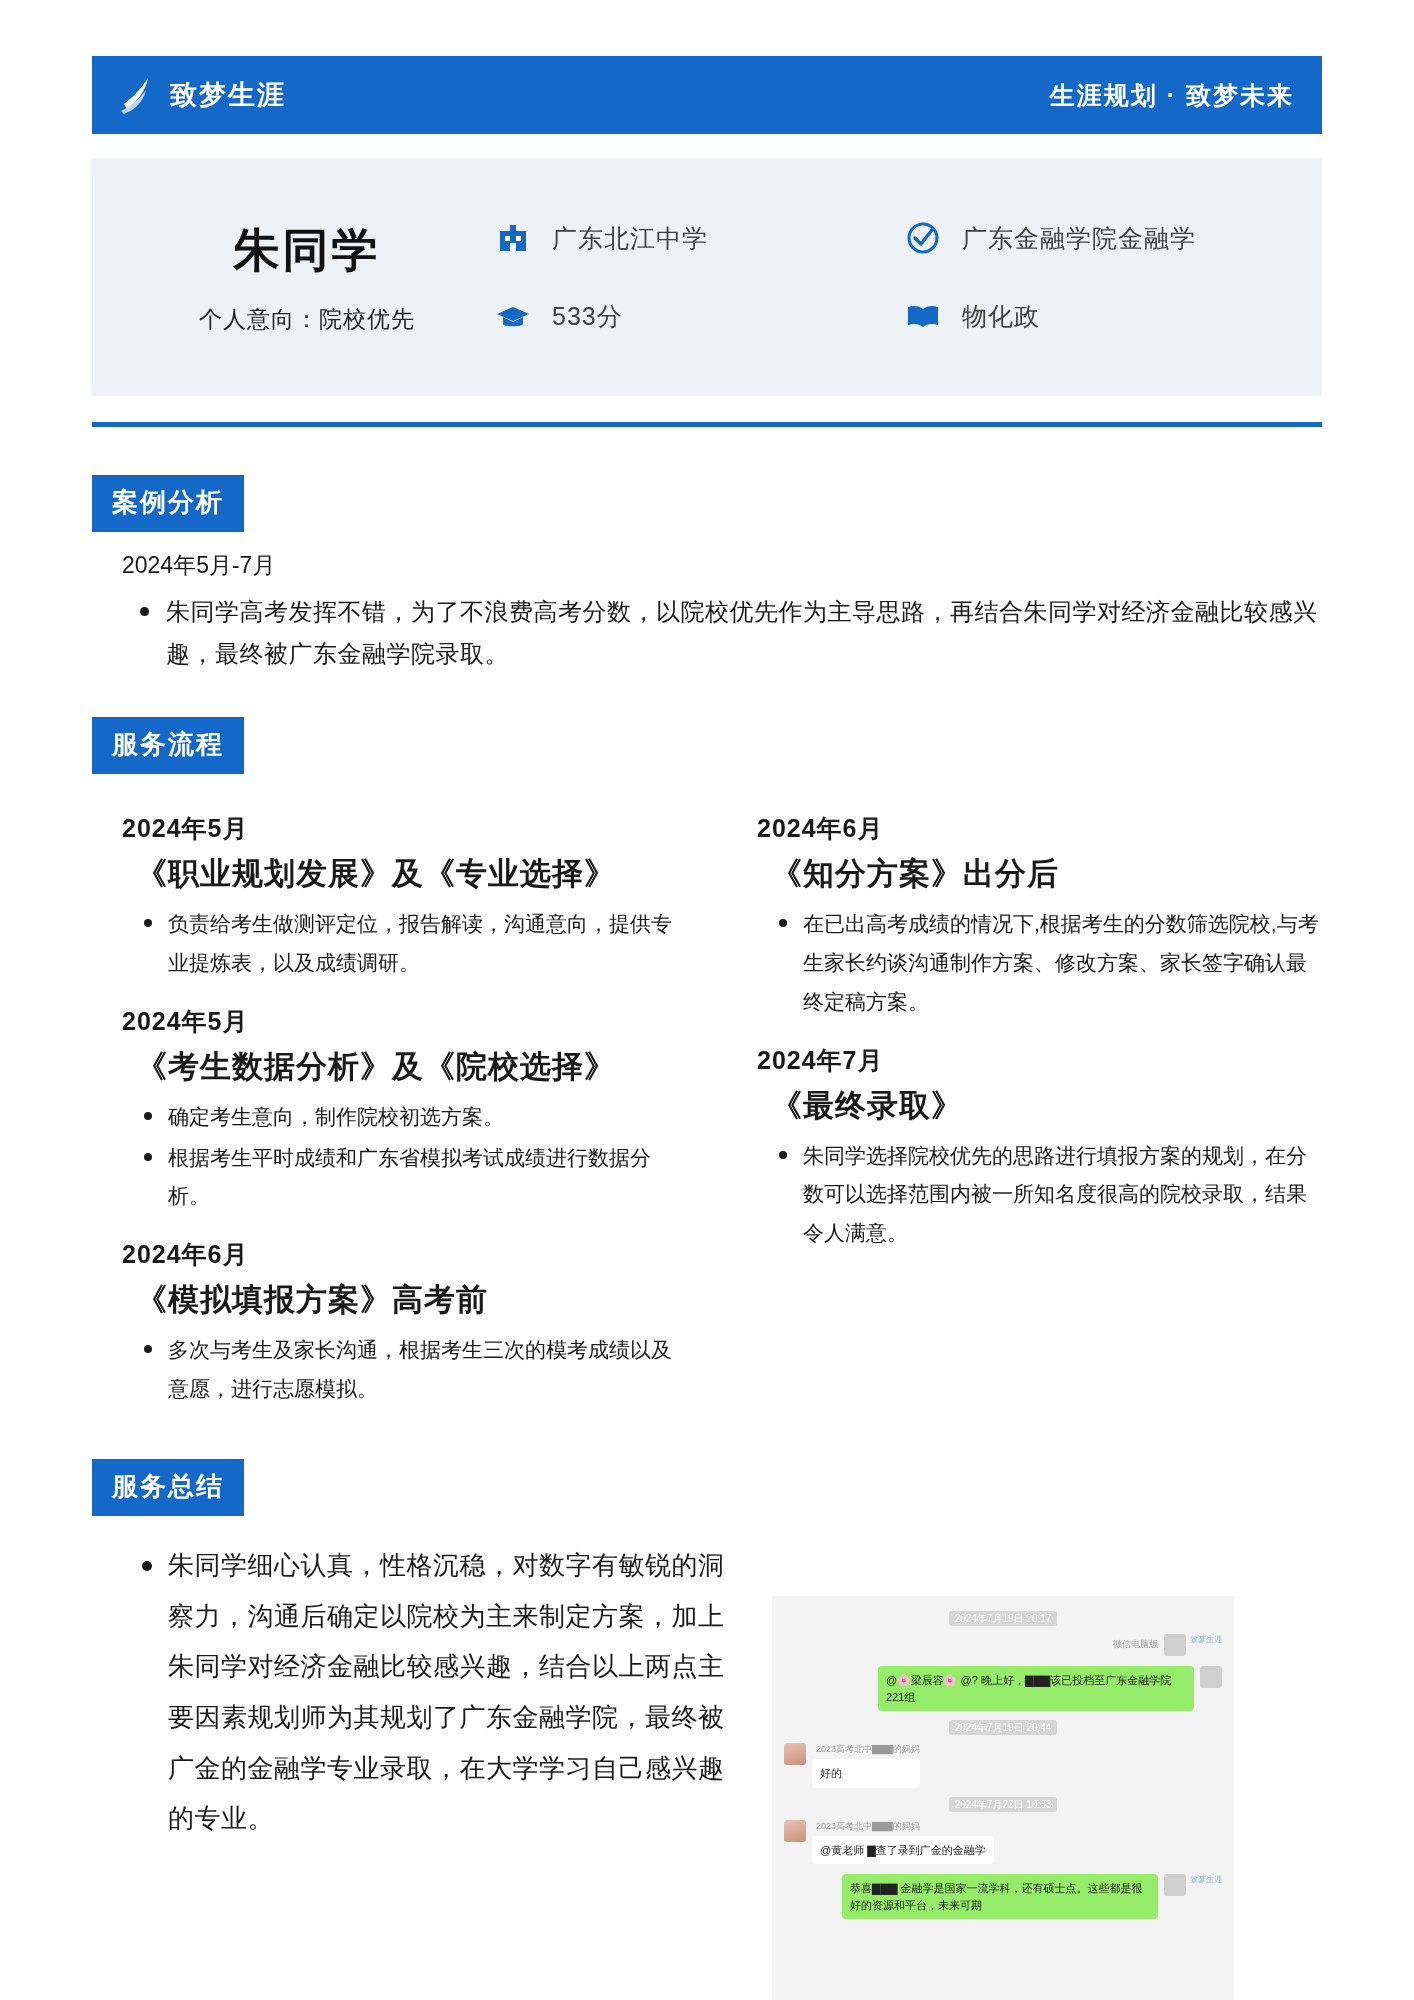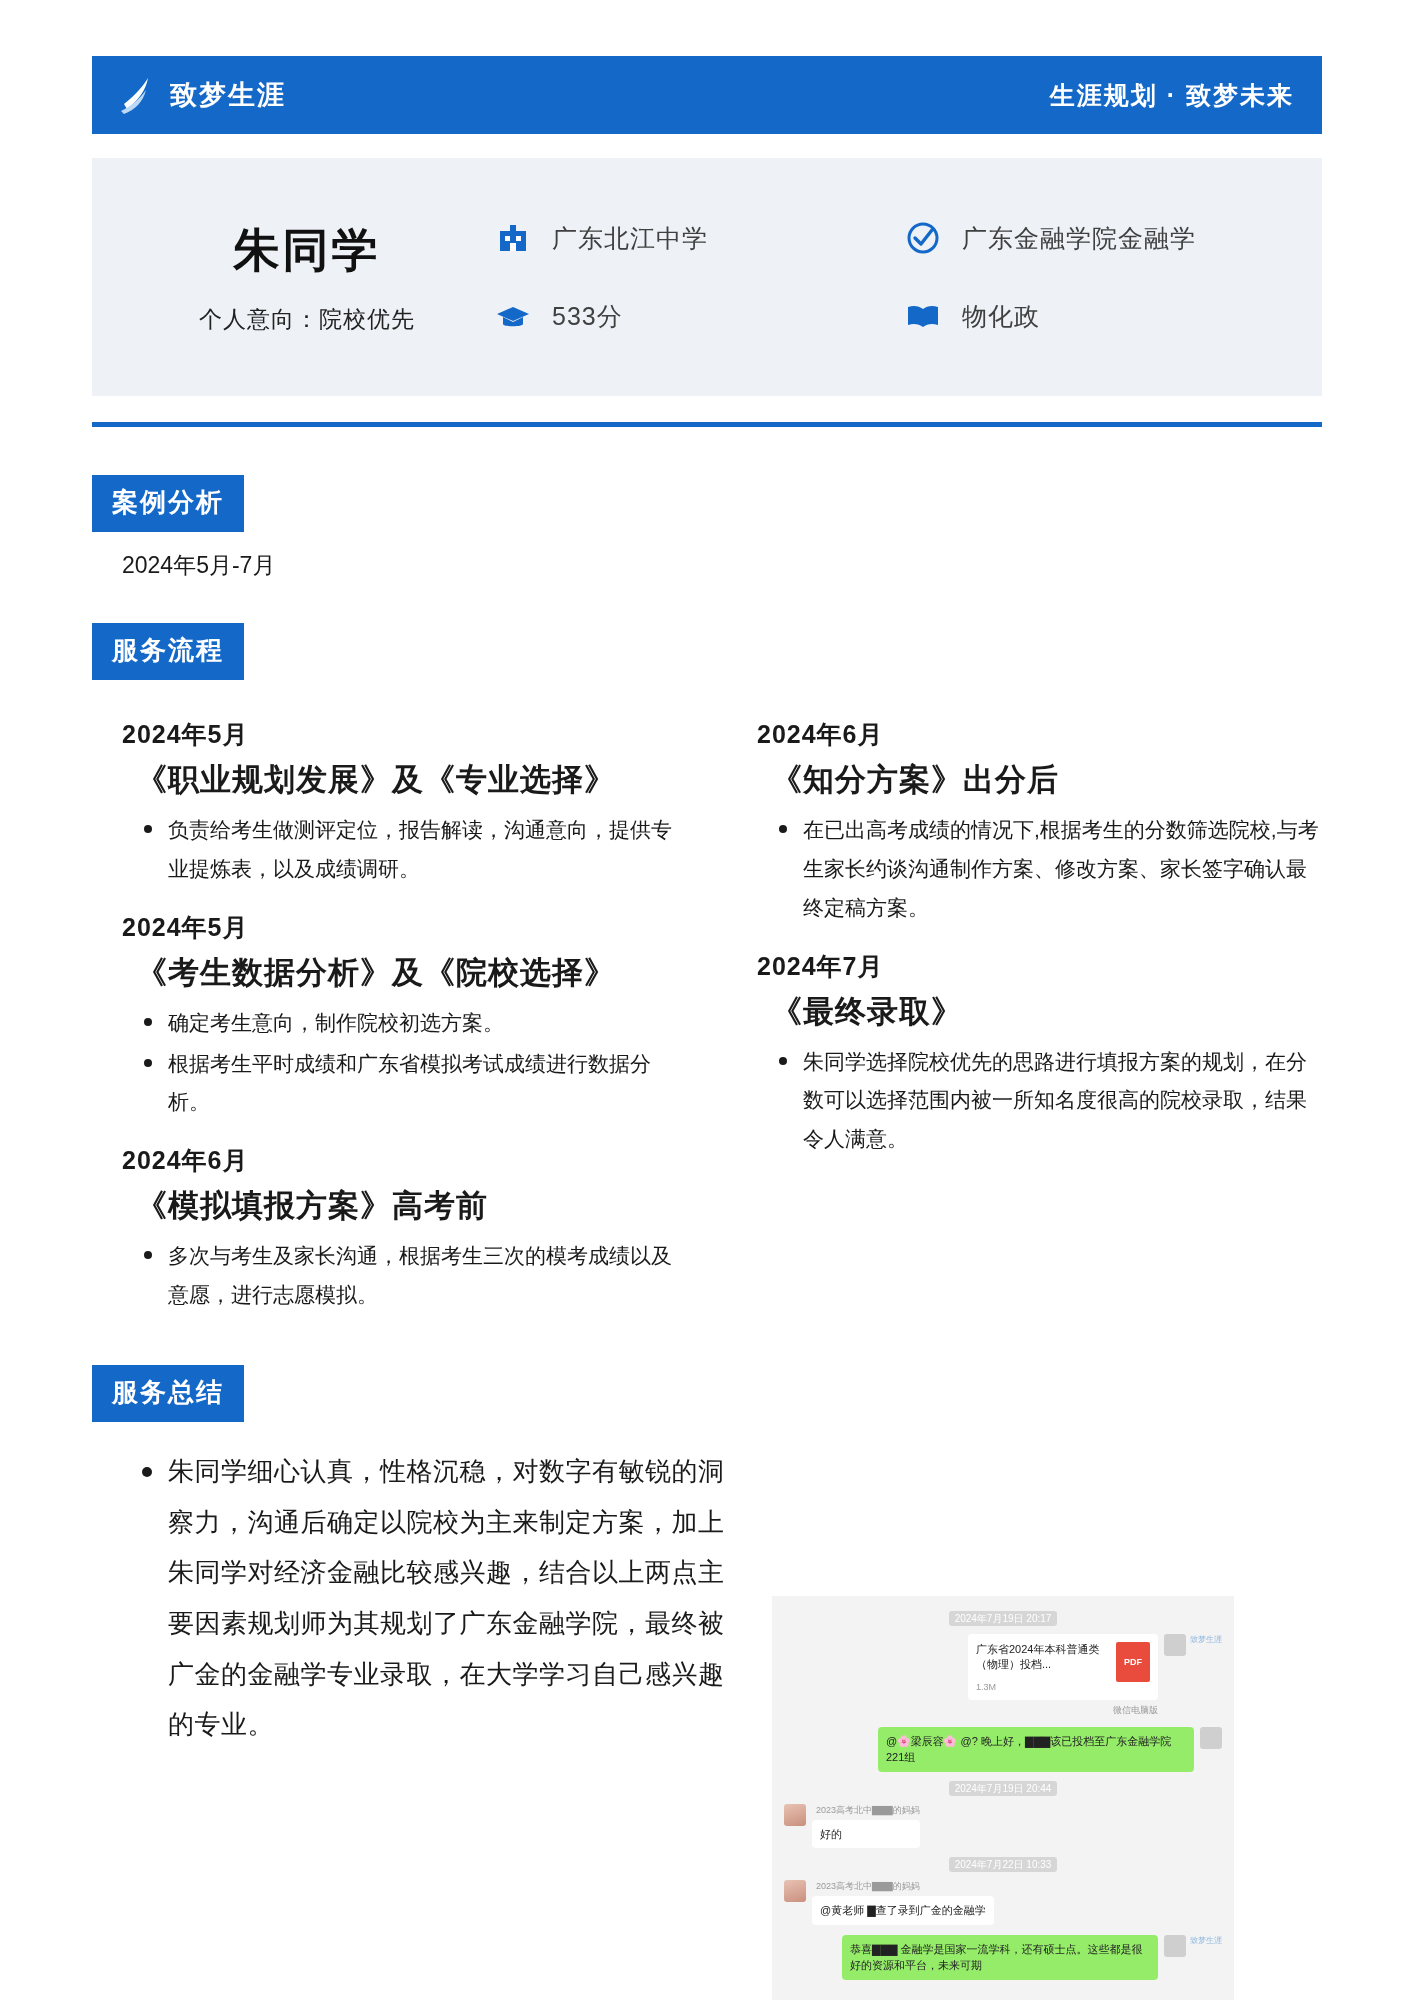--- a/index.html
+++ b/index.html
@@ -395,20 +395,23 @@
         </div>
       </div>
     </div>
   </div>
 
   <div class="rule"></div>
 
   <div class="sec-case">
     <span class="tag">案例分析</span>
     <div class="date-line">2024年5月-7月</div>
+    <ul class="bul">
+      <li>朱同学高考发挥不错，为了不浪费高考分数，以院校优先作为主导思路，再结合朱同学对经济金融比较感兴趣，最终被广东金融学院录取。</li>
+    </ul>
   </div>
 
   <div class="sec-flow">
     <span class="tag">服务流程</span>
     <div class="flow">
 
       <div class="flow-col">
         <div class="flow-month">2024年5月</div>
         <div class="flow-title">《职业规划发展》及《专业选择》</div>
         <ul class="flow-bul">
@@ -458,27 +461,20 @@
   </div>
 
   <div class="chat">
 
     <div class="chat-time">
       <span>2024年7月19日 20:17</span>
     </div>
 
     <div class="msg-row right">
       <div class="col-right">
-        <div class="file-card">
-          <div style="flex:1;">
-            <div class="fname">广东省2024年本科普通类（物理）投档...</div>
-            <div class="fsize">1.3M</div>
-          </div>
-          <div class="pdf-ico">PDF</div>
-        </div>
         <div class="src-note">微信电脑版</div>
       </div>
       <div class="avatar-sq"></div>
       <div class="wm" style="margin-left:4px;">致梦生涯</div>
     </div>
 
     <div class="msg-row right">
       <div class="col-right">
         <div class="bubble green">@🌸梁辰容🌸 @? 晚上好，▇▇▇该已投档至广东金融学院221组</div>
       </div>

